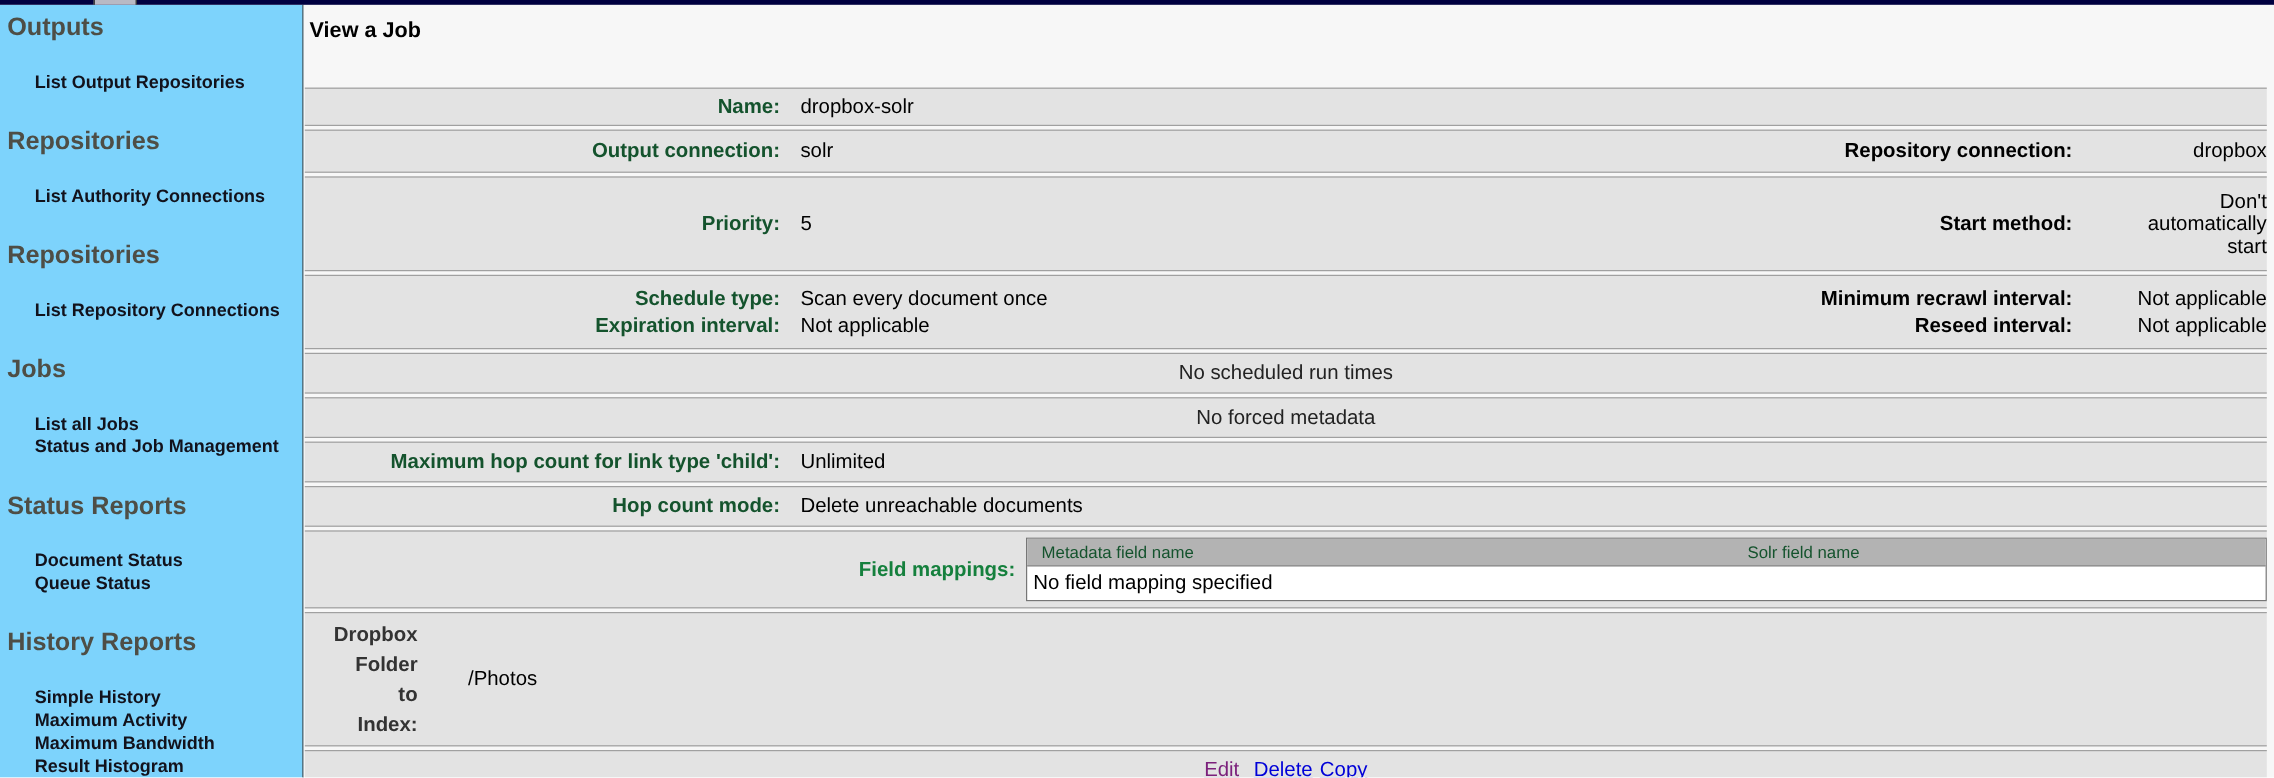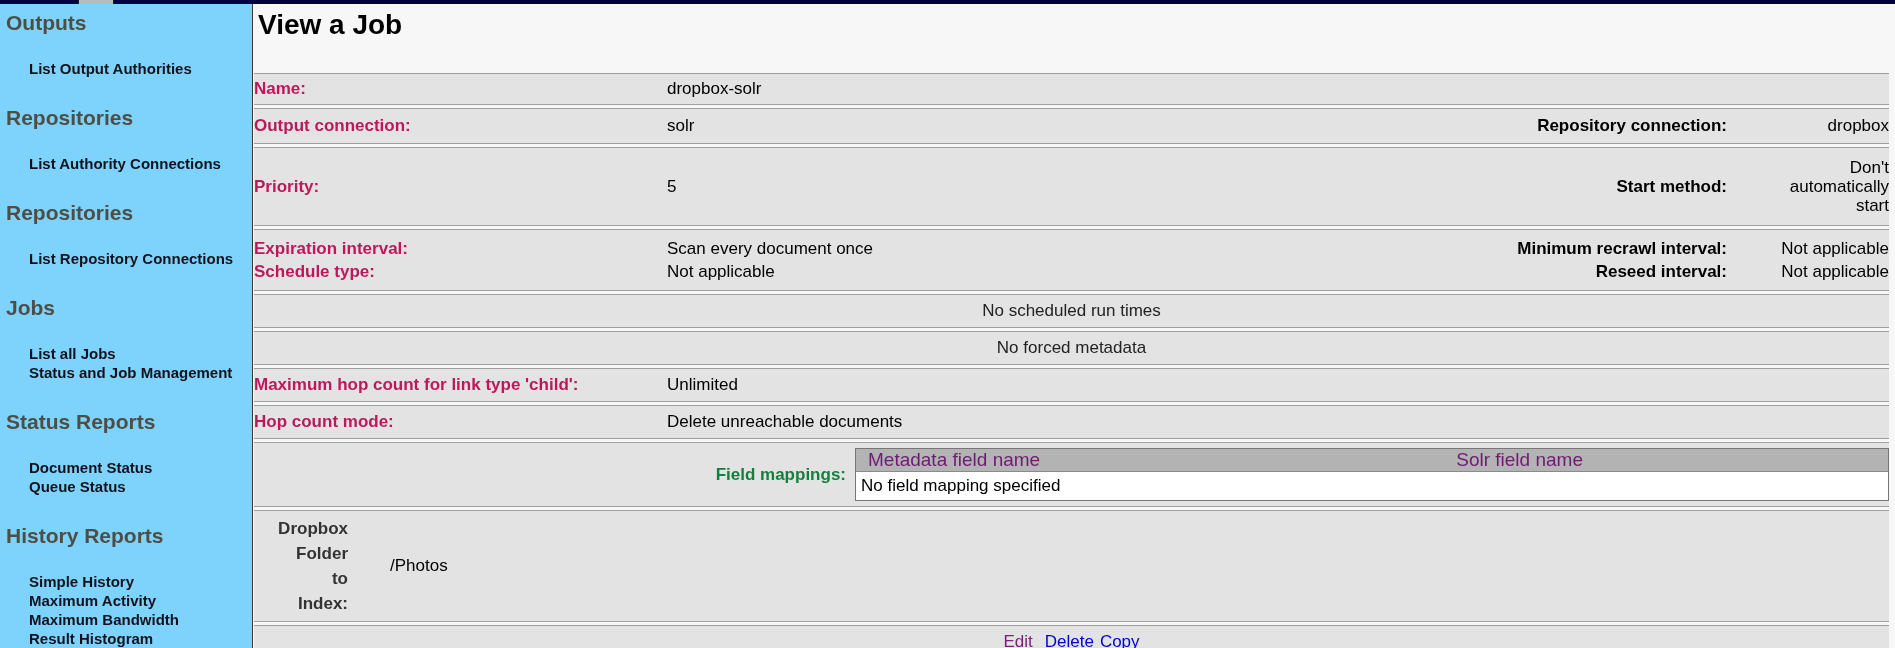--- a/index.html
+++ b/index.html
@@ -19,29 +19,29 @@
              border-right:1px solid #3a3a3a; padding-top:8px; overflow:hidden; }
   .nav-header { font-size:21px; font-weight:bold; color:#4e4e46;
                 padding-left:6px; line-height:22px; margin-top:29px; }
   .nav-section:first-child .nav-header { margin-top:0; }
   .nav-links { margin-top:25px; padding-left:29px; }
   .nav-link { display:block; font-size:15px; font-weight:bold; color:#12121c;
               line-height:19px; text-decoration:none; cursor:pointer; }
 
   
   .content { flex:1; background:#f7f7f7; padding:0 6px 0 1px; overflow:hidden; }
-  .page-title { font-size:28px; line-height:34px; font-weight:bold; color:#000;
+  .page-title { font-size:18px; line-height:34px; font-weight:bold; color:#000;
                 margin:4px 0 0 4px; }
   .rows { margin-top:31px; }
 
   .row { background:#e3e3e3; border-top:1px solid #a0a0a0; border-bottom:1px solid #a0a0a0;
          margin-bottom:3px; display:grid;
          grid-template-columns:396px minmax(0,1fr) auto 146px; align-items:center;
          font-size:17px; line-height:18px; color:#000; }
-  .lbl  { grid-column:1; font-weight:bold; color:#be185d; }
+  .lbl  { grid-column:1; text-align:right; font-weight:bold; color:#14532d; }
   .val  { grid-column:2; padding-left:17px; }
   .lblR { grid-column:3; text-align:right; font-weight:bold; color:#000000; padding-right:16px; }
   .valR { grid-column:4; padding-left:17px;text-align:right; }
   .span-right { grid-column:2 / 5; }
 
   .pad6  { padding-top:6px;  padding-bottom:6px;  }
   .pad7  { padding-top:7px;  padding-bottom:7px;  }
   .pad8  { padding-top:8px;  padding-bottom:8px;  }
   .pad10 { padding-top:10px; padding-bottom:10px; }
   .pad5  { padding-top:5px;  padding-bottom:5px;  }
@@ -50,21 +50,21 @@
   .wrap3 { line-height:19px; }
 
   .row-center { display:block; text-align:center; padding:7px 0; color:#222; }
 
   
   .row-fm { grid-template-columns:592px minmax(0,1fr); }
   .fm-label { grid-column:1; text-align:right; font-weight:bold; color:#15803d; }
   .fm-cell { grid-column:2; }
   .fm-table { margin-left:9px; border:1px solid #767676; background:#fff; }
   .fm-head { display:grid; grid-template-columns:57% 43%; background:#b3b3b3;
-             color:#701a75; font-size:19px; line-height:16px; padding:3px 0;
+             color:#14532d; font-size:14px; line-height:16px; padding:3px 0;
              border-bottom:1px solid #8a8a8a; }
   .fm-head div { padding-left:12px; }
   .fm-body { padding:5px 10px 5px 5px; line-height:18px; color:#000; }
 
   
   .row-db { grid-template-columns:94px minmax(0,1fr); }
   .db-label { grid-column:1; text-align:right; font-weight:bold; color:#333;
               padding-left:24px; line-height:25px; }
   .db-val { grid-column:2; padding-left:42px; }
 
@@ -82,21 +82,21 @@
   <div class="top-border">
     <div class="top-notch"></div>
   </div>
 
   <div class="layout">
     <nav class="sidebar">
 
       <div class="nav-section">
         <div class="nav-header">Outputs</div>
         <div class="nav-links">
-          <a class="nav-link">List Output Authorities</a>
+          <a class="nav-link">List Output Repositories</a>
         </div>
       </div>
 
       <div class="nav-section">
         <div class="nav-header">Repositories</div>
         <div class="nav-links">
           <a class="nav-link">List Authority Connections</a>
         </div>
       </div>
 
@@ -153,22 +153,22 @@
 
         <div class="row pad10">
           <div class="lbl">Priority:</div>
           <div class="val">5</div>
           <div class="lblR">Start method:</div>
           <div class="valR wrap3">Don't automatically start</div>
         </div>
 
         <div class="row pad7 lh23">
           <div class="lbl">
+            <div>Schedule type:</div>
             <div>Expiration interval:</div>
-            <div>Schedule type:</div>
           </div>
           <div class="val">
             <div>Scan every document once</div>
             <div>Not applicable</div>
           </div>
           <div class="lblR">
             <div>Minimum recrawl interval:</div>
             <div>Reseed interval:</div>
           </div>
           <div class="valR">

